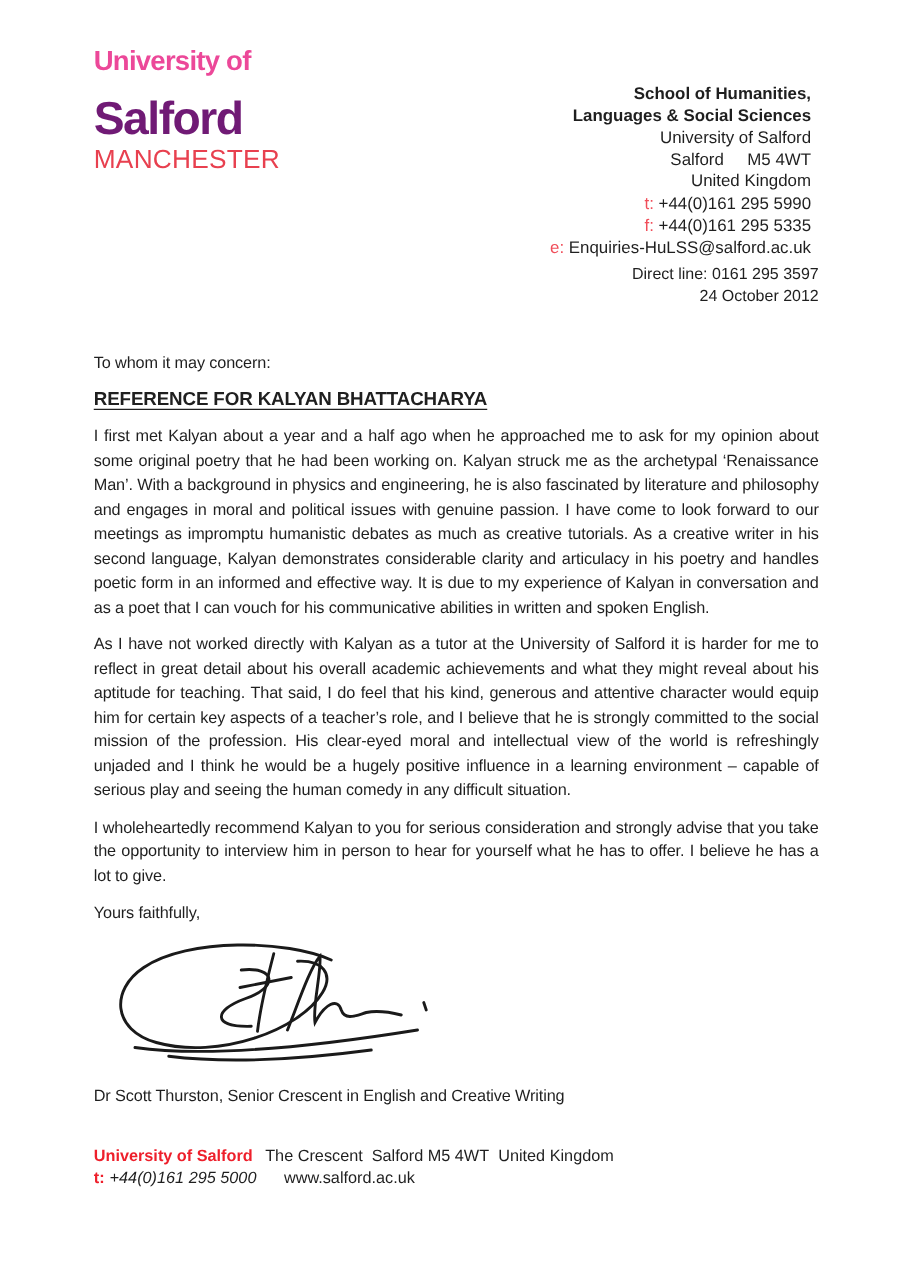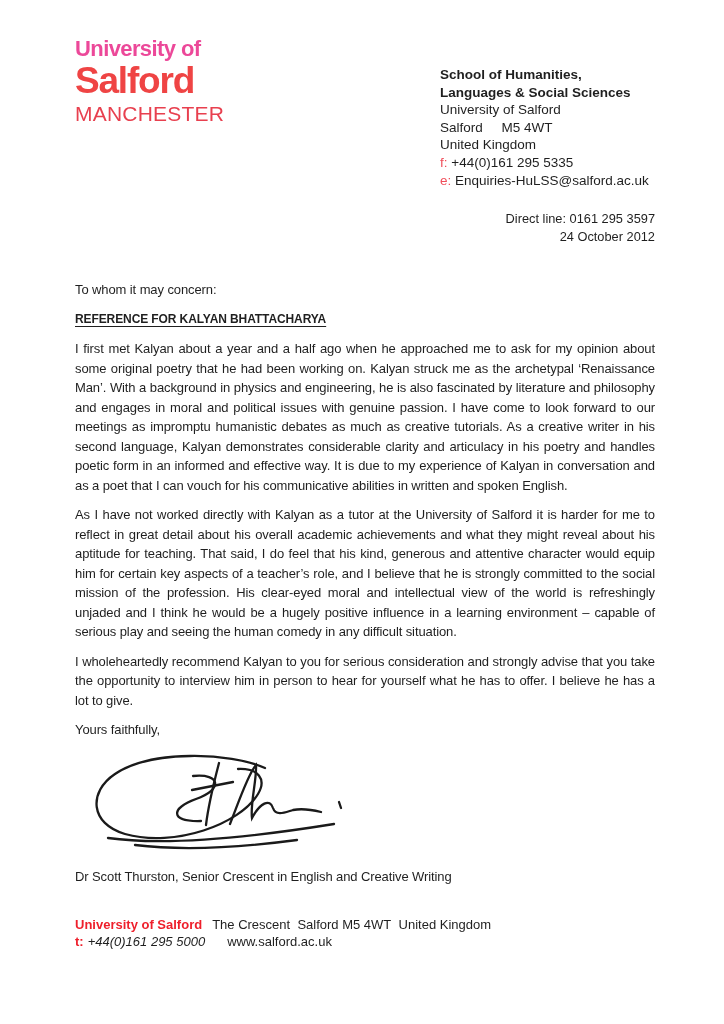--- a/index.html
+++ b/index.html
@@ -14,34 +14,34 @@
     position:relative;
     width:724px;height:1024px;
     background:#ffffff;
     font-family:"Liberation Sans", sans-serif;
     color:var(--text-color);
     overflow:hidden;
   }
   
   .logo{position:absolute;left:75px;top:38px;line-height:1;}
   .logo-line1{font-size:22px;font-weight:600;letter-spacing:-0.6px;color:#ec4899;}
-  .logo-line2{font-size:37px;font-weight:800;letter-spacing:-1.2px;color:#ef4444;margin-top:2px;}
+  .logo-line2{font-size:37px;font-weight:800;letter-spacing:-1.2px;color:#701a75;margin-top:16px;}
   .logo-line3{font-size:21px;font-weight:500;letter-spacing:0.2px;color:var(--brand-red);margin-top:4px;}
   
-  .addr{position:absolute;left:440px;top:66px;font-size:13.5px;line-height:17.6px;}
+  .addr{position:absolute;left:440px;top:66px;font-size:13.5px;line-height:17.6px;text-align:right;}
   .addr .b{font-weight:bold;}
   .addr .prefix{color:var(--light-red);}
   
   .direct{position:absolute;right:69px;top:210px;text-align:right;font-size:12.8px;line-height:17.6px;}
   
   .content{position:absolute;left:75px;top:280px;width:580px;font-size:13px;letter-spacing:-0.1px;}
   .content p{line-height:19.5px;}
   .salutation{margin-bottom:10px;}
   .subject{
-    font-size:12px;font-weight:bold;
+    font-size:15px;font-weight:bold;
     text-decoration:underline;text-underline-offset:3px;
     margin-bottom:10px;line-height:19.5px;letter-spacing:-0.1px;
   }
   .para{text-align:justify;margin-bottom:10px;}
   .closing{margin-bottom:6px;}
   .signature{margin-left:5px;display:block;}
   .signatory{margin-top:16px;}
   
   .footer{position:absolute;left:75px;top:916px;font-size:13px;line-height:17px;}
   .footer .org{color:var(--footer-red);font-weight:bold;margin-right:10px;}
@@ -58,20 +58,21 @@
     <div class="logo-line2">Salford</div>
     <div class="logo-line3">MANCHESTER</div>
   </div>
 
   <div class="addr">
     <div class="b">School of Humanities,</div>
     <div class="b">Languages &amp; Social Sciences</div>
     <div>University of Salford</div>
     <div>Salford&nbsp;&nbsp;&nbsp;&nbsp;&nbsp;M5 4WT</div>
     <div>United Kingdom</div>
+    <div><span class="prefix">t:</span> <span>+44(0)161 295 5990</span></div>
     <div><span class="prefix">f:</span> <span>+44(0)161 295 5335</span></div>
     <div><span class="prefix">e:</span> <span>Enquiries-HuLSS@salford.ac.uk</span></div>
   </div>
 
   <div class="direct">
     <div>Direct line: 0161 295 3597</div>
     <div>24 October 2012</div>
   </div>
 
   <div class="content">

